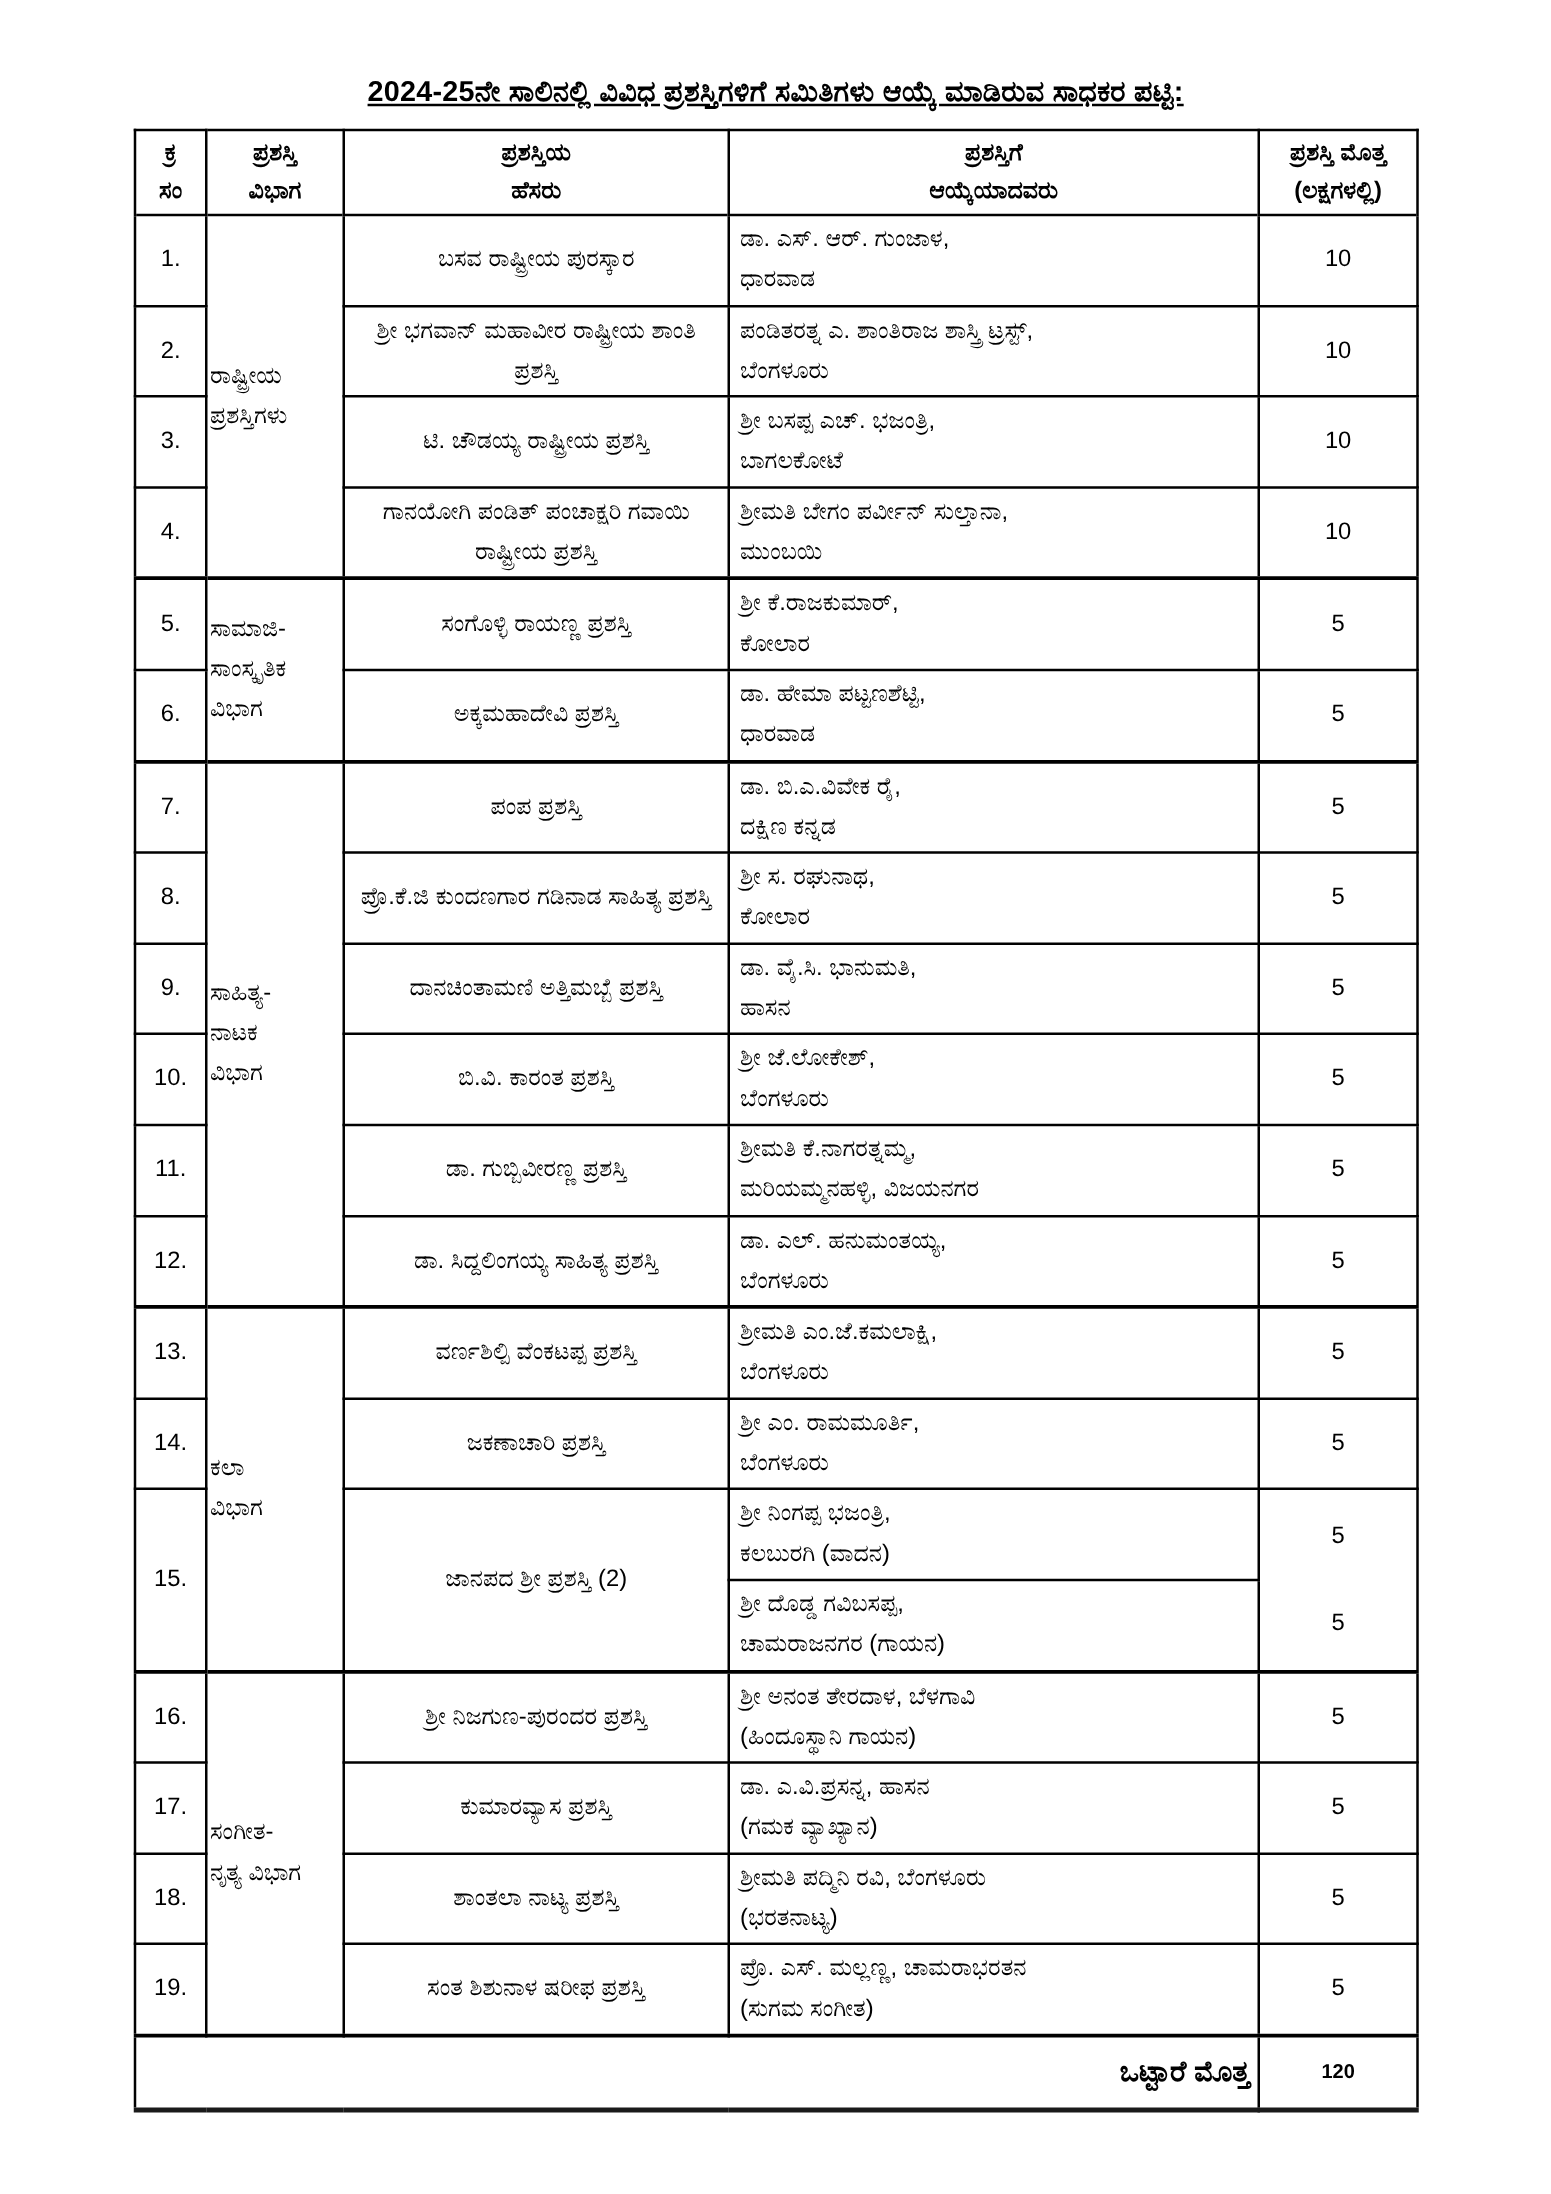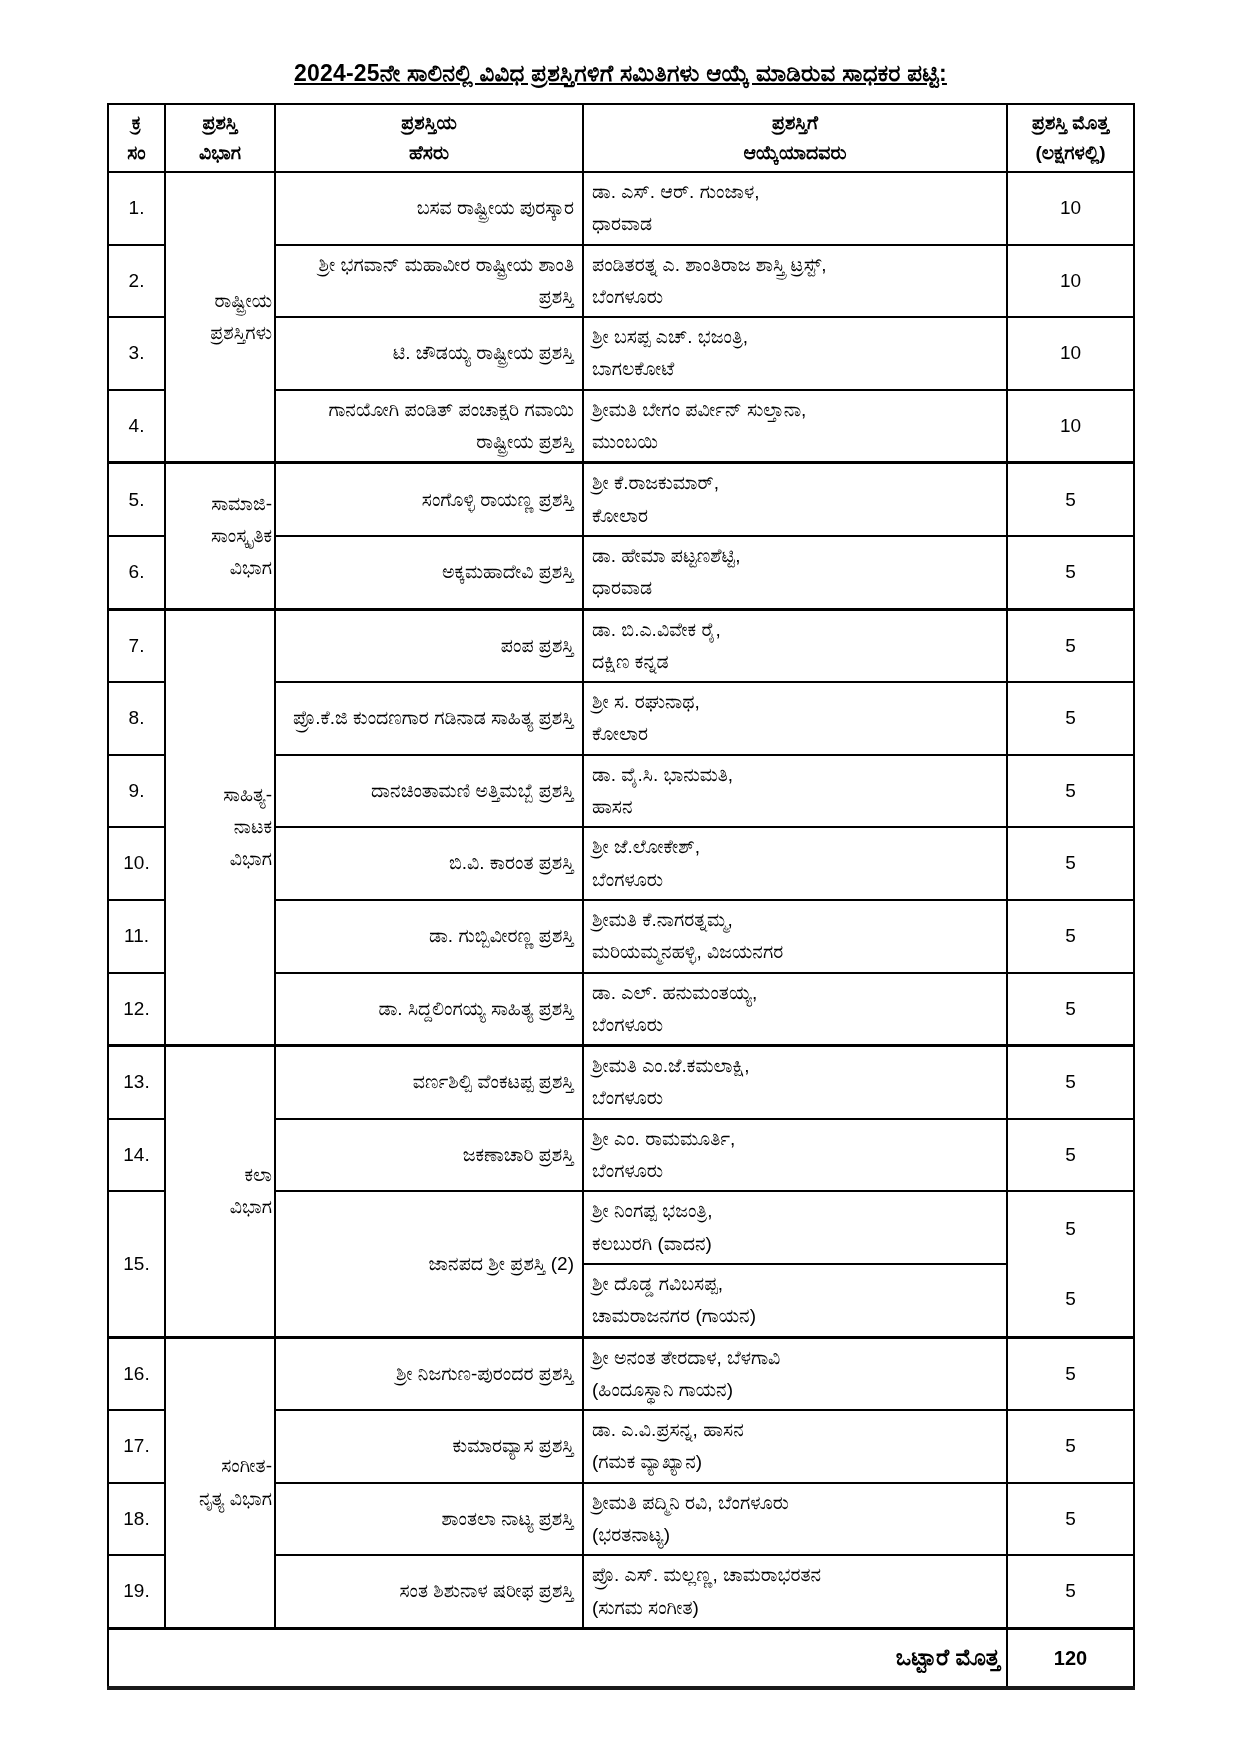--- a/index.html
+++ b/index.html
@@ -30,33 +30,33 @@
     overflow:hidden;
   }
   .awards thead th{
     font-weight:bold;text-align:center;height:62px;
     border-bottom:1px solid #14b8a6;white-space:pre-line;line-height:1.6;
     padding:2px 4px;
   }
   tr.data td{height:64px;}
   tr.thick-top td{border-top:3px solid #000;}
   td.c-no{text-align:center;}
-  td.c-cat{text-align:right;white-space:pre-line;padding:2px 2px;}
-  td.c-name{text-align:right;}
+  td.c-cat{text-align:left;white-space:pre-line;padding:2px 2px;}
+  td.c-name{text-align:center;}
   td.c-awardee{text-align:left;white-space:pre-line;}
   td.c-amt{text-align:center;}
   td.amt-split{padding:0;}
   .amt-half{
     height:70px;display:flex;align-items:center;justify-content:center;
   }
   tr.total-row td{height:50px;}
   td.total-label{
     text-align:right;font-weight:bold;font-size:23px;padding-right:6px;
   }
-  td.total-val{font-weight:bold;font-size:20px;}
+  td.total-val{font-weight:bold;font-size:16px;}
 </style>
 </head>
 <body>
 
 <div class="page-title">2024-25ನೇ ಸಾಲಿನಲ್ಲಿ ವಿವಿಧ ಪ್ರಶಸ್ತಿಗಳಿಗೆ ಸಮಿತಿಗಳು ಆಯ್ಕೆ ಮಾಡಿರುವ ಸಾಧಕರ ಪಟ್ಟಿ:</div>
 
 <table class="awards">
   <colgroup>
     <col class="c1">
       <col class="c2">

